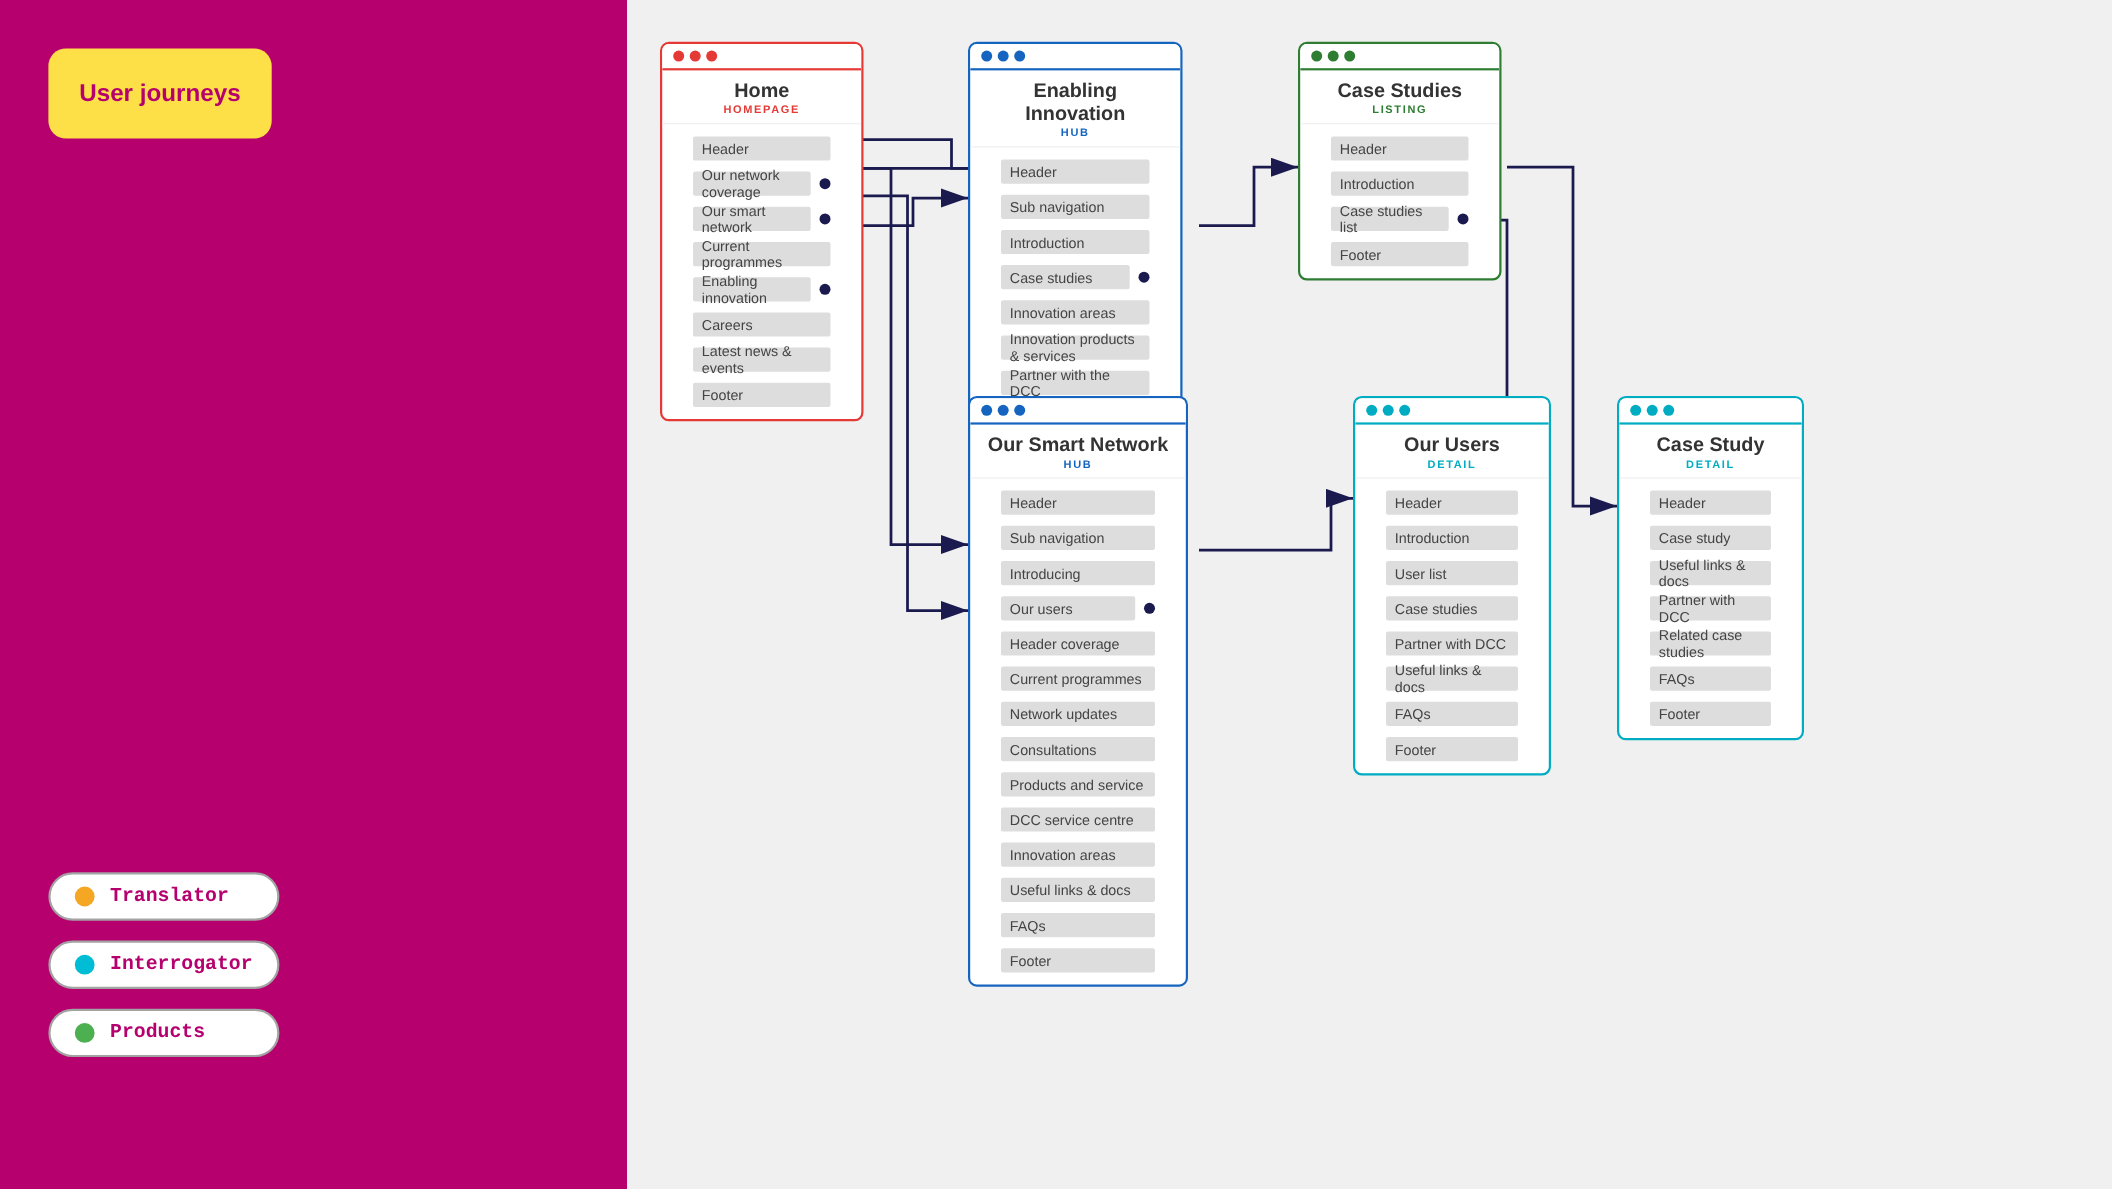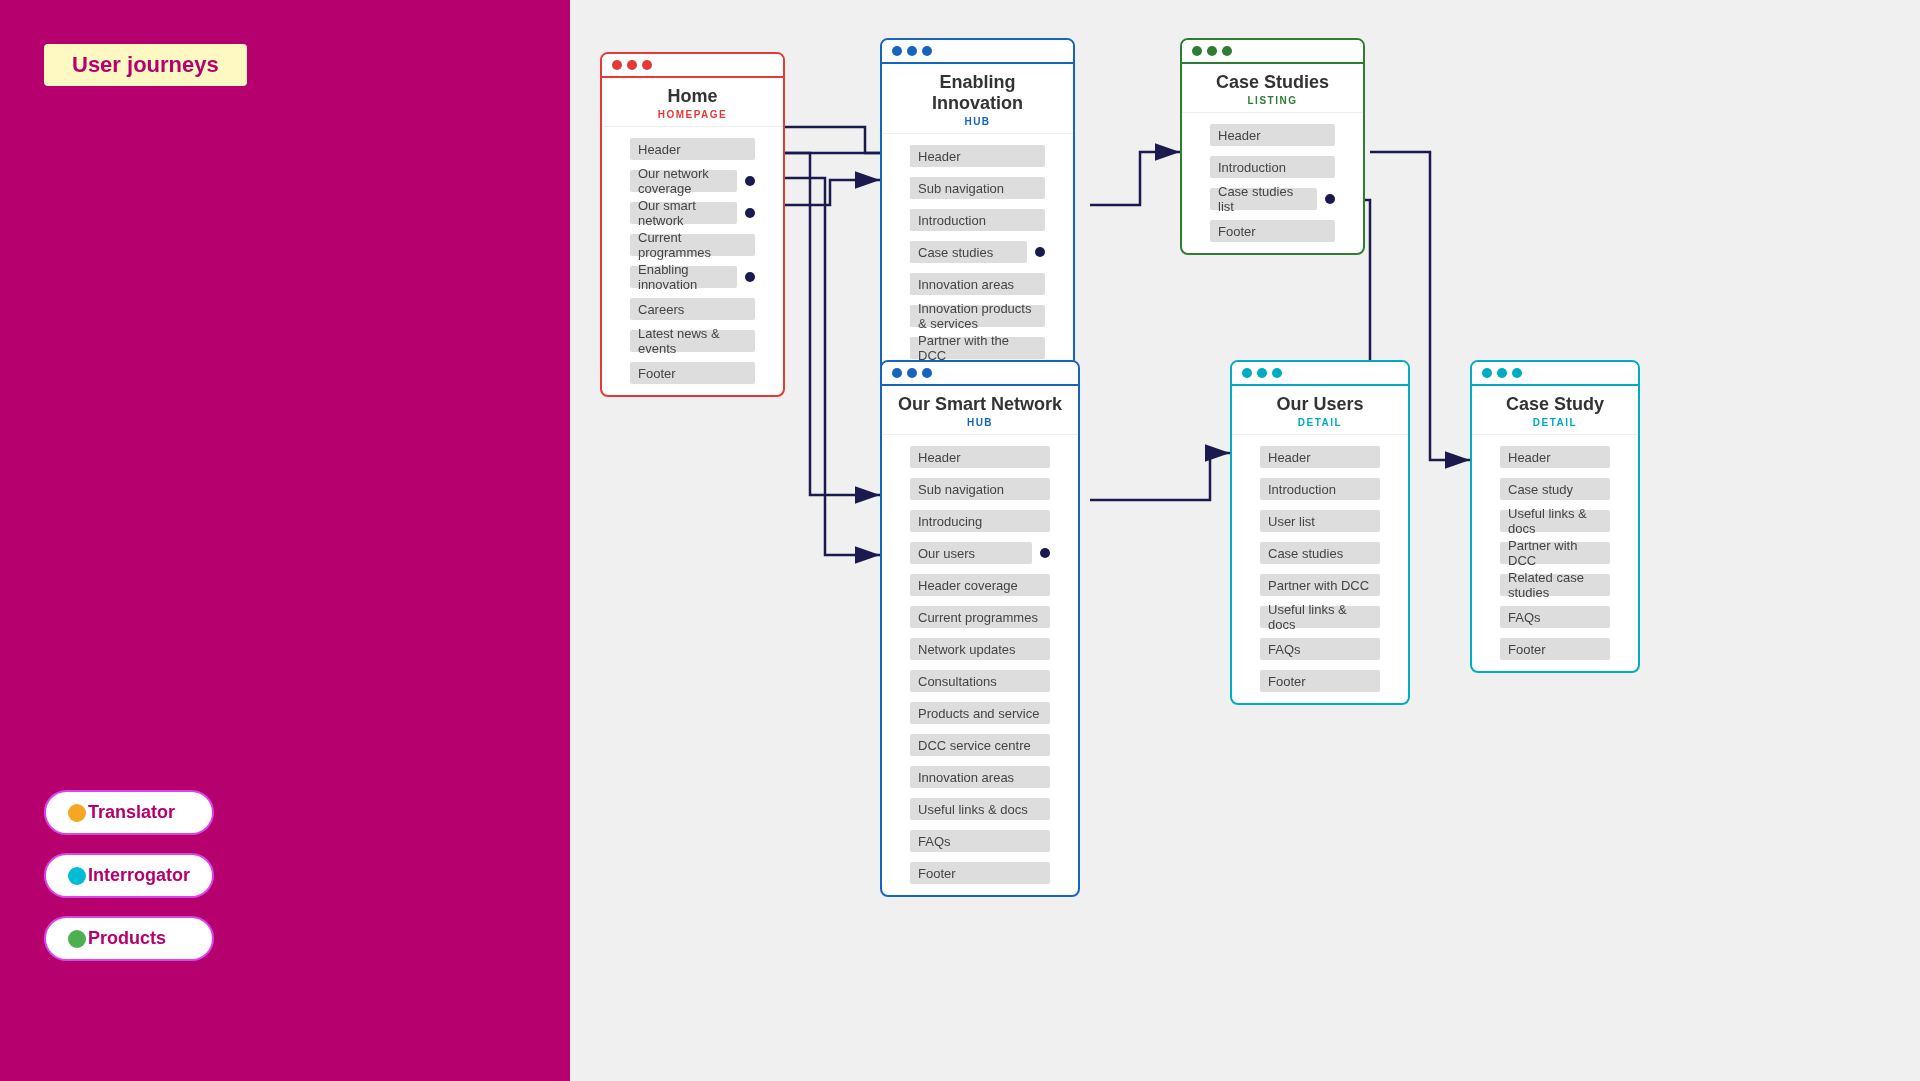--- a/index.html
+++ b/index.html
@@ -17,47 +17,48 @@
       height: 100%;
       background: #b5006e;
       position: relative;
       flex-shrink: 0;
     }
 
     .user-journeys-btn {
       position: absolute;
       top: 44px;
       left: 44px;
-      background: #fef9c3;
-      border-radius: 4px;
-      padding: 8px 28px;
+      background: #fde047;
+      border-radius: 16px;
+      padding: 28px 28px;
       font-size: 22px;
       font-weight: 700;
       color: #b5006e;
       border: none;
       cursor: pointer;
     }
 
     .legend {
       position: absolute;
       bottom: 120px;
       left: 44px;
       display: flex;
       flex-direction: column;
       gap: 18px;
     }
 
     .legend-item {
       display: flex;
       align-items: center;
-      gap: 2px;
+      gap: 14px;
       background: white;
       border-radius: 30px;
       padding: 10px 22px;
-      border: 2px solid #d946ef;
+      border: 2px solid #a3a3a3;
+      font-family: Liberation Mono, monospace;
     }
 
     .legend-dot {
       width: 18px;
       height: 18px;
       border-radius: 50%;
     }
 
     .legend-label {
       font-size: 18px;
@@ -236,21 +237,21 @@
 
     <path class="connector-line" d="M 800 152 L 860 152 L 860 460 L 900 460" marker-end="url(#arrowhead)"></path>
 
     <path class="connector-line" d="M 520 500 L 640 500 L 640 453 L 660 453" marker-end="url(#arrowhead)"></path>
 
     <path class="connector-line" d="M 760 478 L 800 478 L 800 200 L 760 200" marker-end="url(#arrowhead)"></path>
 
     <path class="connector-line" d="M 198 178 L 255 178 L 255 555 L 310 555" marker-end="url(#arrowhead)"></path>
   </svg>
 
-  <div class="page-card card-red" style="left:30px; top:52px; width:185px;">
+  <div class="page-card card-red" style="left:30px; top:38px; width:185px;">
     <div class="card-titlebar">
       <div class="dot"></div>
         <div class="dot"></div>
         <div class="dot"></div>
     </div>
     <div class="card-header-section">
       <div class="card-title">Home</div>
       <div class="card-subtitle">HOMEPAGE</div>
     </div>
     <div class="card-items">

